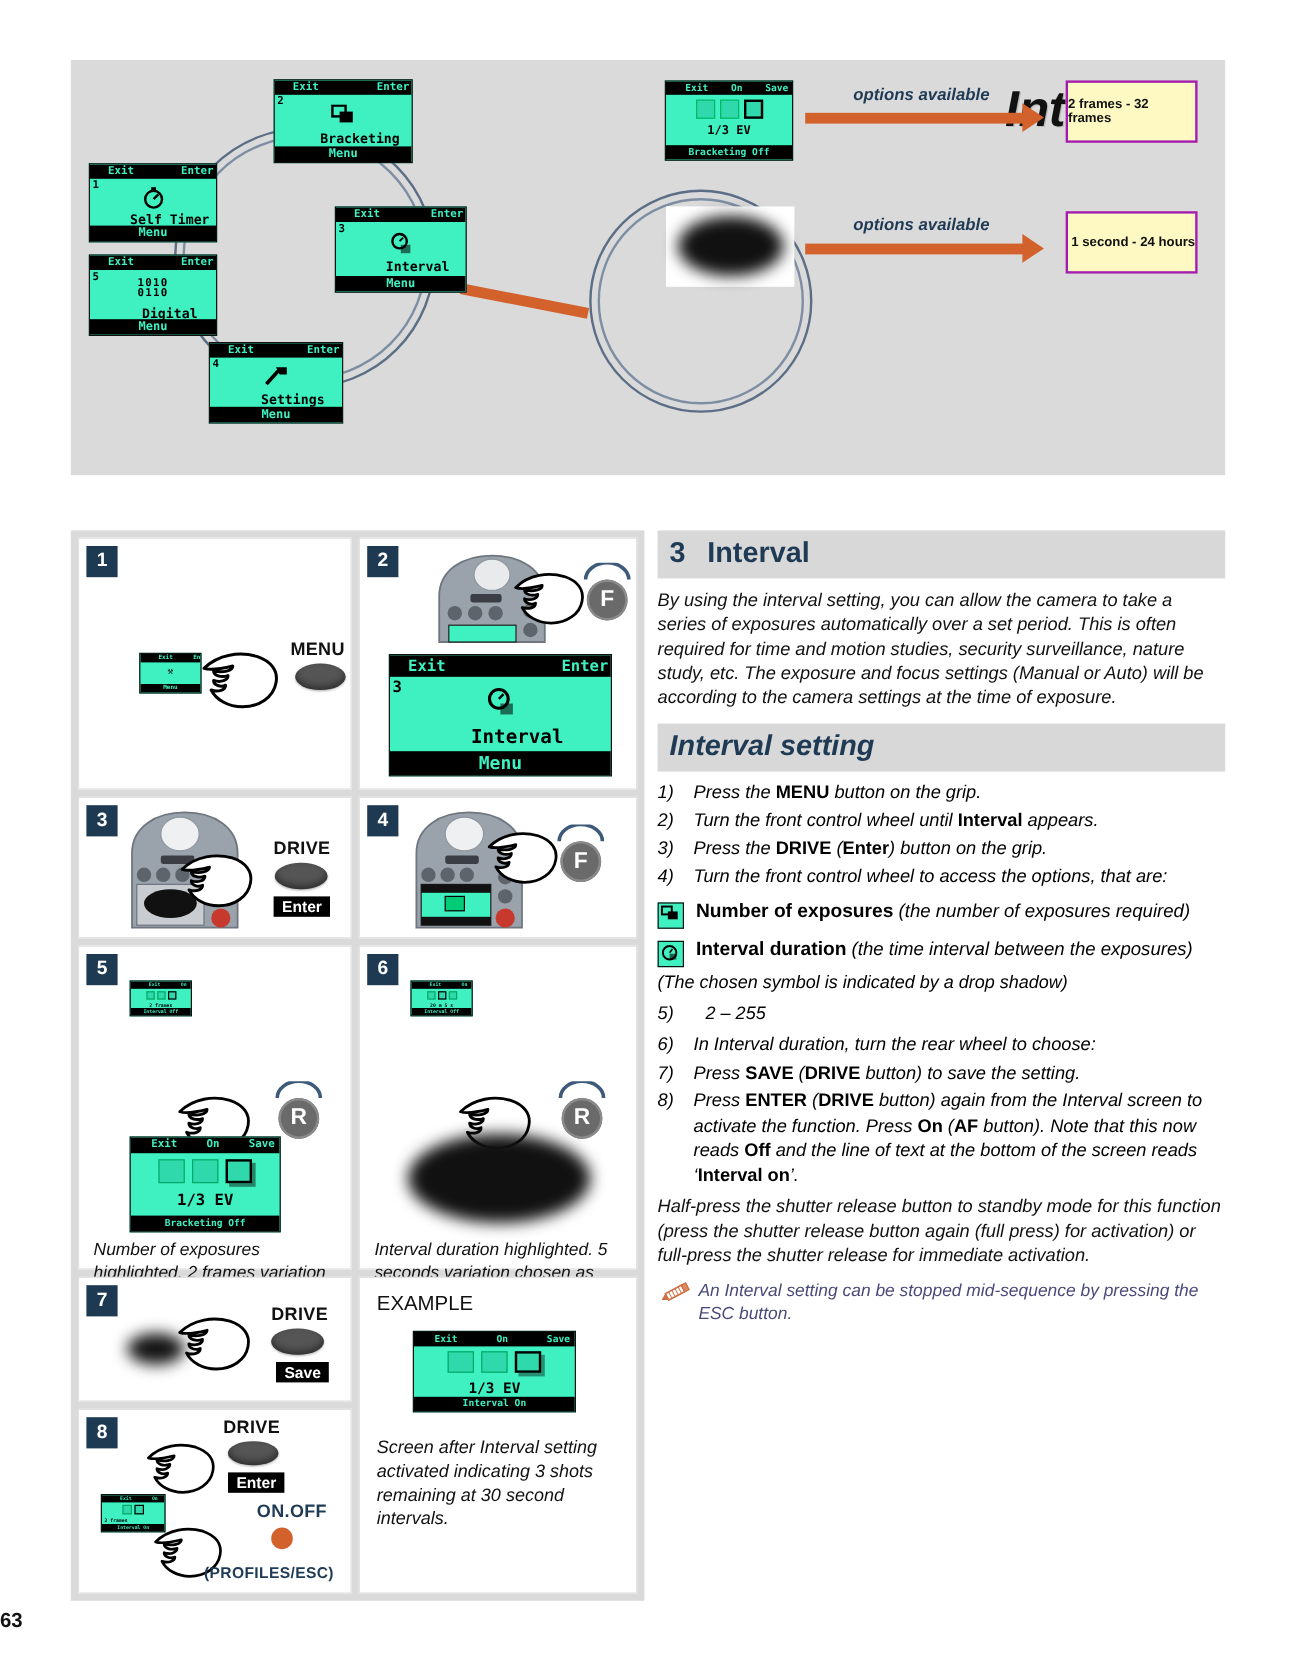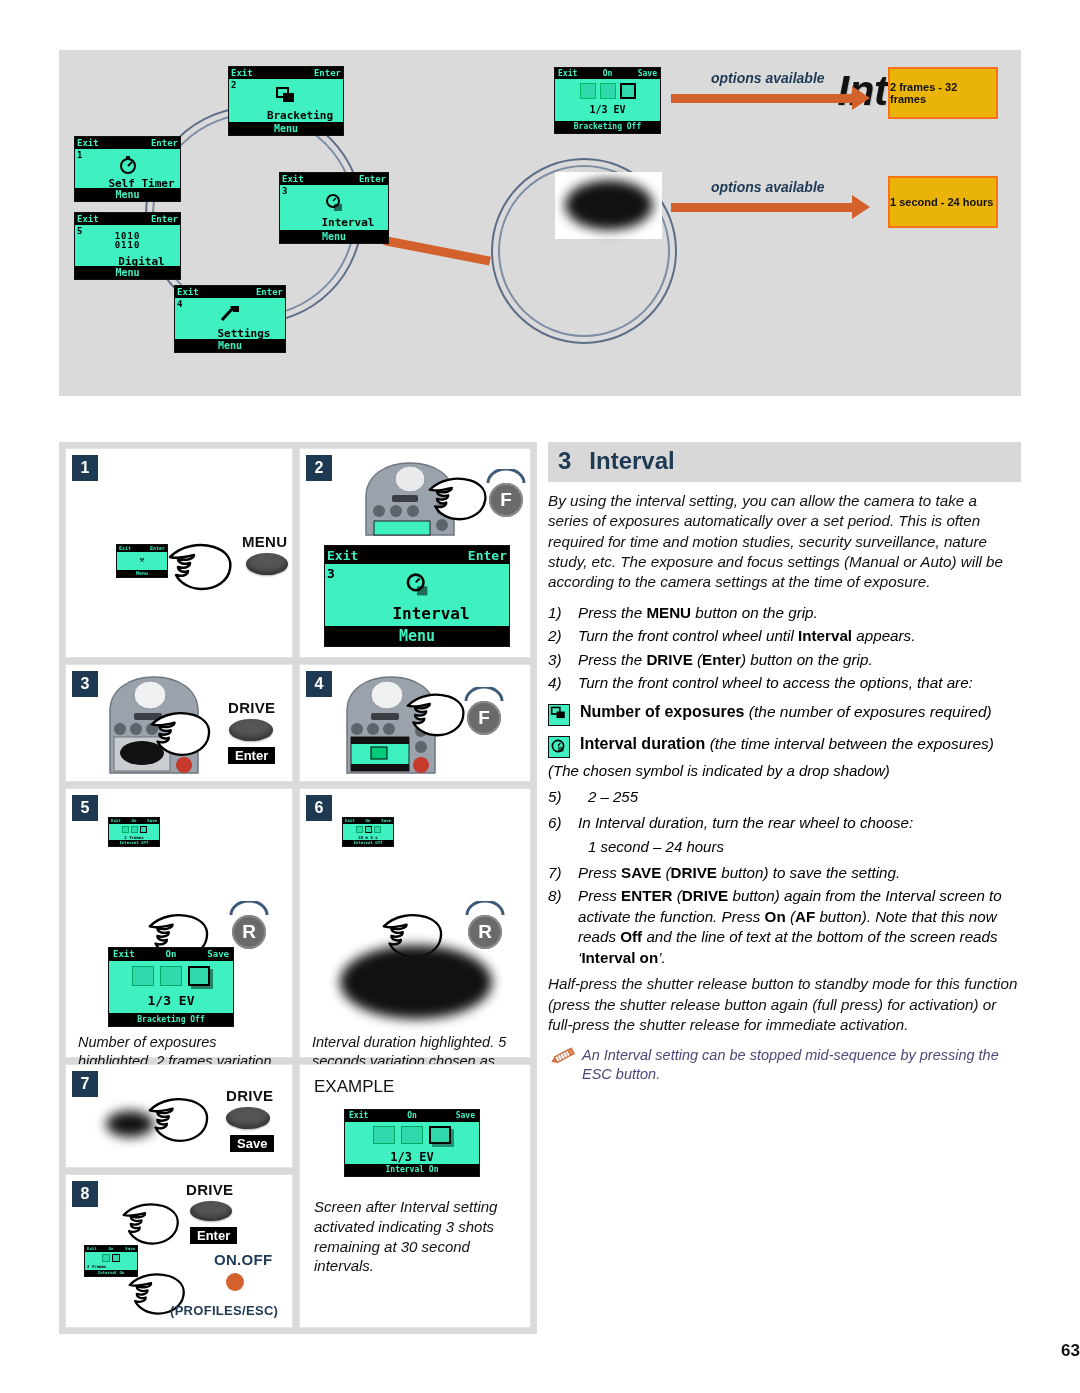--- a/index.html
+++ b/index.html
@@ -42,36 +42,36 @@
     z-index:5;
   }
   .lcd .topbar, .lcd .botbar{
     position:absolute; left:0; width:100%;
     background:#000; color:#3ff0c0;
     display:flex; align-items:center;
     font-weight:bold; line-height:1;
   }
   .lcd .topbar{ top:0; justify-content:space-between; }
   .lcd .botbar{ bottom:0; justify-content:center; }
-  .lcd .topbar span{ padding:0 2px; }
+  .lcd .topbar span{ padding:0 2px;margin-left:13px; }
   .lcd .idx{
     position:absolute; left:2px; color:#000; font-weight:bold;
   }
   .lcd .glyph{
     position:absolute; left:0; width:100%; text-align:center; color:#000;
   }
   .lcd .lbl{
     position:absolute; left:0; width:100%; text-align:center;
     color:#000; font-weight:bold;padding-left:28px;
   }
 
   
   .optbox{
-    position:absolute; background:#eab308; border:2px solid #f97316;
-    display:flex; align-items:center; justify-content:flex-start;
+    position:absolute; background:#fef9c3; border:2px solid #a21caf;
+    display:flex; align-items:center; justify-content:flex-end;
     font-size:11px; font-weight:bold; color:#111;
     font-family:"Liberation Sans", sans-serif;
   }
   .optlabel{
     position:absolute; font-style:italic; font-weight:bold;
     font-size:14px; color:#1f3a55;
   }
   .arrow-shaft{ position:absolute; background:#d2612c; height:9px; }
   .arrow-head{
     position:absolute; width:0; height:0;
@@ -176,21 +176,21 @@
   .opt-row .txt b{ font-style:normal; font-weight:bold; font-size:16px; }
   .note{ font-style:italic; font-size:15px; margin:4px 0 8px 0; }
   .tip{
     position:relative; padding-left:34px; color:#4a4a7a;
     font-style:italic; font-size:14.5px; line-height:1.32;
     margin-bottom:5px;
   }
   .tip .pencil{ position:absolute; left:2px; top:0px; }
 
   #pagenum{
-    position:absolute; left:0; top:1341px; width:1080px; text-align:right;
+    position:absolute; left:0; top:1341px; width:1080px; text-align:left;
     font-size:17px; font-weight:bold; color:#111;
   }
 </style>
 </head>
 <body>
 
 <div id="top-panel">
 
   <div id="top-title">Interval</div>
 
@@ -589,20 +589,21 @@
 </div>
 
 <div id="right">
 
   <div class="bar h1">
     <span class="num">3</span><span>Interval</span>
   </div>
 
   <p class="para">By using the interval setting, you can allow the camera to take a series of exposures automatically over a set period. This is often required for time and motion studies, security surveillance, nature study, etc. The exposure and focus settings (Manual or Auto) will be according to the camera settings at the time of exposure.</p>
 
+  <div class="bar h2">Interval setting</div>
 
   <ol class="steps" id="steps-list-1">
       <li><span class="n">1)</span><span>Press the <b>MENU</b> button on the grip.</span></li>
       <li><span class="n">2)</span><span>Turn the front control wheel until <b>Interval</b> appears.</span></li>
       <li><span class="n">3)</span><span>Press the <b>DRIVE</b> (<b>Enter</b>) button on the grip.</span></li>
       <li><span class="n">4)</span><span>Turn the front control wheel to access the options, that are:</span></li>
     </ol>
 
   <div id="options-list">
       <div class="opt-row">
@@ -623,21 +624,21 @@
             </svg></span>
         </span>
         <span class="txt"><b>Interval duration</b> (the time interval between the exposures)</span>
       </div>
     </div>
 
   <div class="note">(The chosen symbol is indicated by a drop shadow)</div>
 
   <ol class="steps" id="steps-list-2">
       <li><span class="n">5)</span><div class="sub">2 – 255</div></li>
-      <li><span class="n">6)</span><span>In Interval duration, turn the rear wheel to choose:</span><div class="sub">1 second – 24 hours</div></li>
+      <li><span class="n">6)</span><span>In Interval duration, turn the rear wheel to choose:</span></li>
       <li><span class="n">7)</span><span>Press <b>SAVE</b> (<b>DRIVE</b> button) to save the setting.</span></li>
       <li><span class="n">8)</span><span>Press <b>ENTER</b> (<b>DRIVE</b> button) again from the Interval screen to activate the function. Press <b>On</b> (<b>AF</b> button). Note that this now reads <b>Off</b> and the line of text at the bottom of the screen reads ‘<b>Interval on</b>’.</span></li>
     </ol>
 
   <p class="para" style="margin-top:6px;">Half-press the shutter release button to standby mode for this function (press the shutter release button again (full press) for activation) or full-press the shutter release for immediate activation.</p>
 
   <div id="tips-list">
       <div class="tip"><span class="pencil"><svg width="26" height="20" viewBox="0 0 26 20">
             <g transform="rotate(-28 13 10)">
               <rect x="5" y="7" width="15" height="6" fill="#fff" stroke="#cf7044" stroke-width="1.2"></rect>

